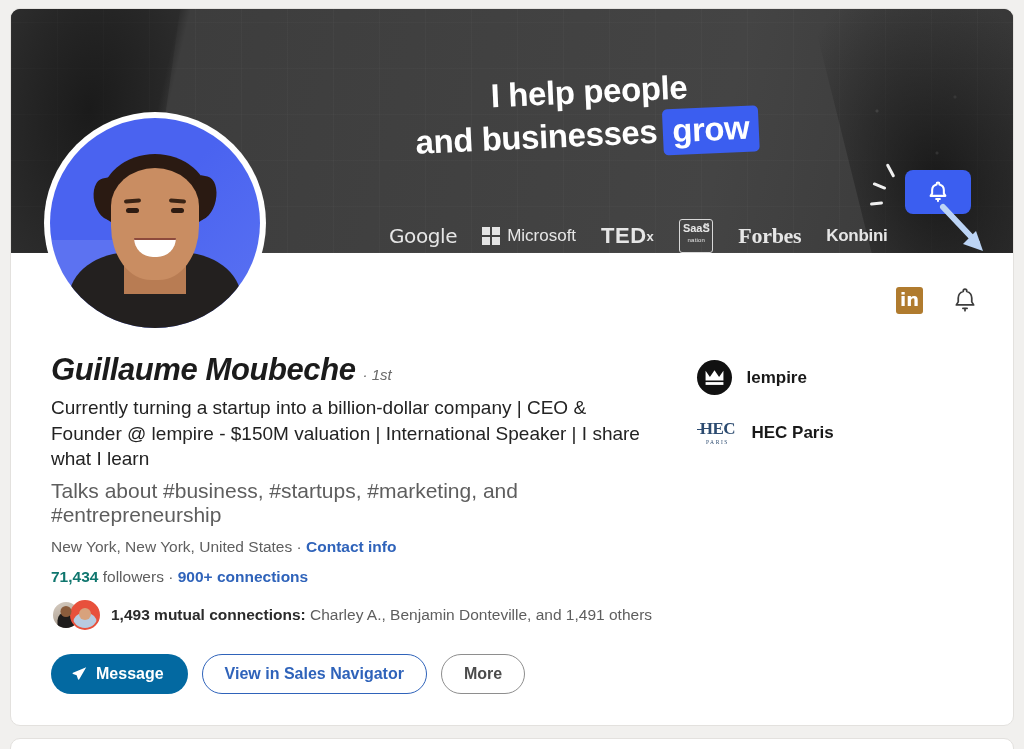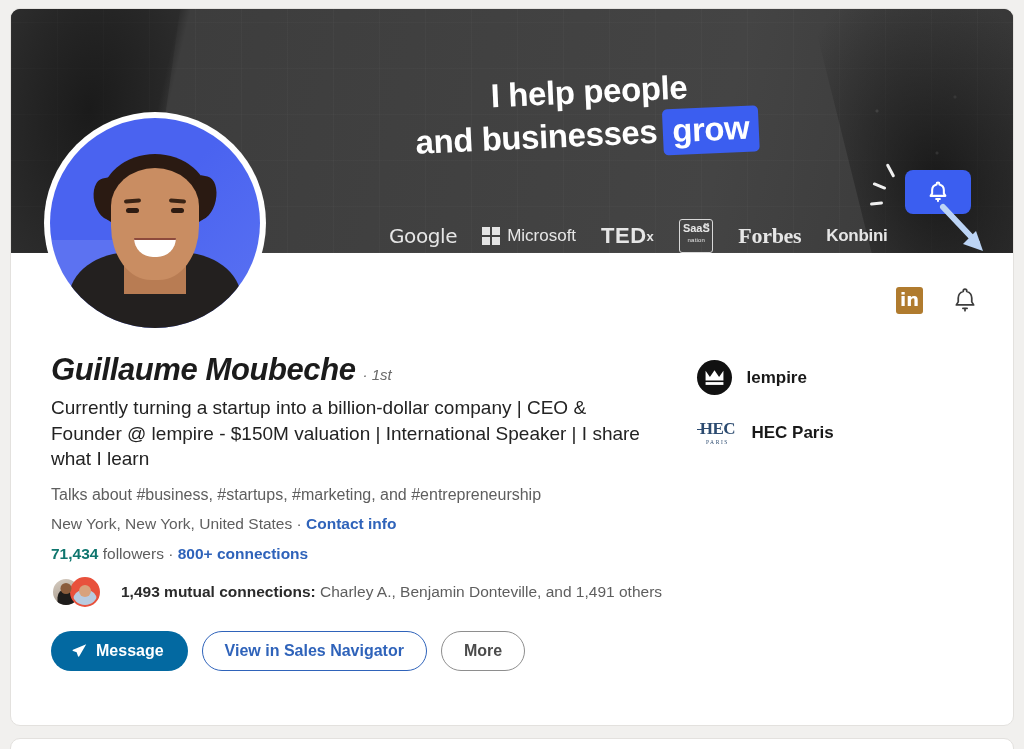--- a/index.html
+++ b/index.html
@@ -173,21 +173,21 @@
   }
 
   .body-grid { display: flex; padding-top: 99px; }
   .left-col { width: 630px; }
   .right-col { width: 300px; padding-top: 8px; padding-left: 22px; }
 
   .name-line { display: flex; align-items: baseline; font-style: italic; }
   .p-name { font-size: 31px; font-weight: bold; color: #1b1b1b; letter-spacing: -.4px; }
   .p-degree { font-size: 15px; color: #6a6a6a; margin-left: 7px; }
   .headline { font-size: 19px; color: #232323; line-height: 1.35; margin-top: 7px; max-width: 600px; }
-  .talks { font-size: 16px; color: #5e5e5e; margin-top: 14px; }
+  .talks { font-size: 21px; color: #5e5e5e; margin-top: 7px; }
   .loc-line { font-size: 15.5px; color: #5e5e5e; margin-top: 11px; }
   .link { color: #2f63ba; font-weight: bold; text-decoration: none; cursor: pointer; }
   .surprise { margin-top: 11px; font-size: 15.5px; font-weight: bold; color: #2f63ba;
     display: flex; align-items: center; gap: 7px; cursor: pointer; }
   .stats { margin-top: 12px; font-size: 15.5px; color: #5e5e5e; }
   .stats b { color: #0f766e; margin-top: 19px; }
 
   .mutual { display: flex; align-items: center; margin-top: 14px; gap: 11px; }
   .mini-av { display: flex; }
   .ma {
@@ -199,21 +199,21 @@
   .ma1:after { content:""; position:absolute; left:50%; top:38%; transform:translateX(-50%);
     width:17px; height:22px; background:#1e1c1b; border-radius:9px 9px 0 0; }
   .ma1:before { content:""; position:absolute; left:50%; top:16%; transform:translateX(-50%);
     width:11px; height:11px; background:#8a5c3c; border-radius:50%; z-index:2; }
   .ma2 { background: #e8513c; }
   .ma2:after { content:""; position:absolute; left:50%; bottom:0; transform:translateX(-50%);
     width:24px; height:15px; background:#b8cbe0; border-radius:10px 10px 0 0; }
   .ma2:before { content:""; position:absolute; left:50%; top:22%; transform:translateX(-50%);
     width:12px; height:12px; background:#d8a27c; border-radius:50%; z-index:2; }
   .mutual-text { font-size: 15.5px; color: #5e5e5e; }
-  .mutual-text b { color: #2b2b2b; margin-left: 10px; }
+  .mutual-text b { color: #2b2b2b; }
 
   .actions { display: flex; gap: 14px; margin-top: 24px; }
   .btn {
     height: 40px; border-radius: 21px; font-size: 16px; font-weight: bold;
     display: inline-flex; align-items: center; justify-content: center; gap: 8px;
     cursor: pointer; padding: 0 22px; white-space: nowrap;
   }
   .btn-primary { background: #0369a1; color: #fff; border: none; padding: 0 24px 0 20px; }
   .btn-outline-blue { background: #fff; color: #2f63ba; border: 1.6px solid #2f63ba; }
   .btn-outline-gray { background: #fff; color: #4b4b4b; border: 1.6px solid #8e8e8e; }
@@ -340,21 +340,21 @@
           <div class="loc-line">
             <span>New York, New York, United States ·</span>
             <span class="link">Contact info</span>
           </div>
 
 
           <div class="stats">
             <b>71,434</b>
             <span>followers</span>
             <span>·</span>
-            <span class="link">800+ connections</span>
+            <span class="link">900+ connections</span>
           </div>
 
           <div class="mutual">
             <span class="mini-av">
               <span class="ma ma1"></span>
               <span class="ma two ma2"></span>
             </span>
             <span class="mutual-text">
               <b>1,493 mutual connections:</b>
               <span>Charley A., Benjamin Donteville, and 1,491 others</span>

